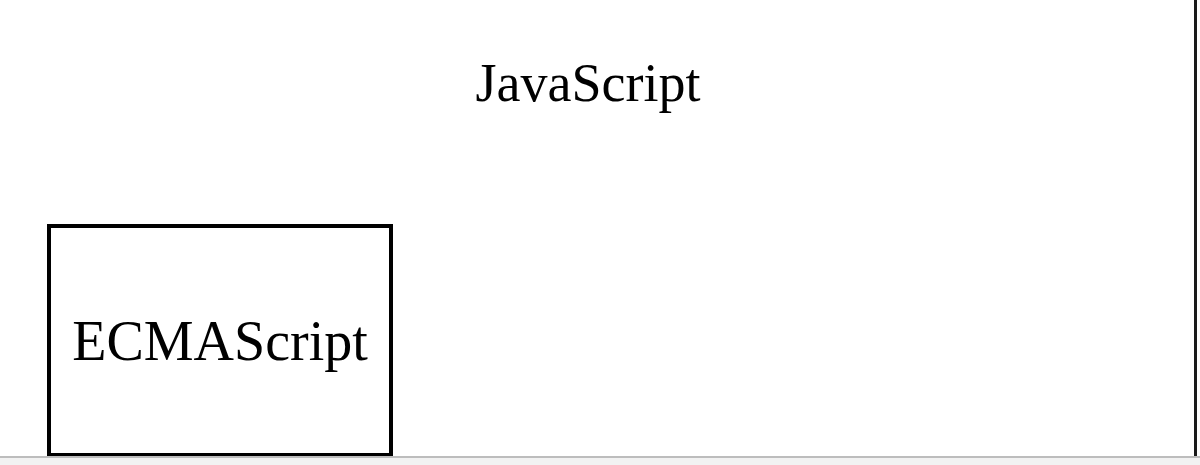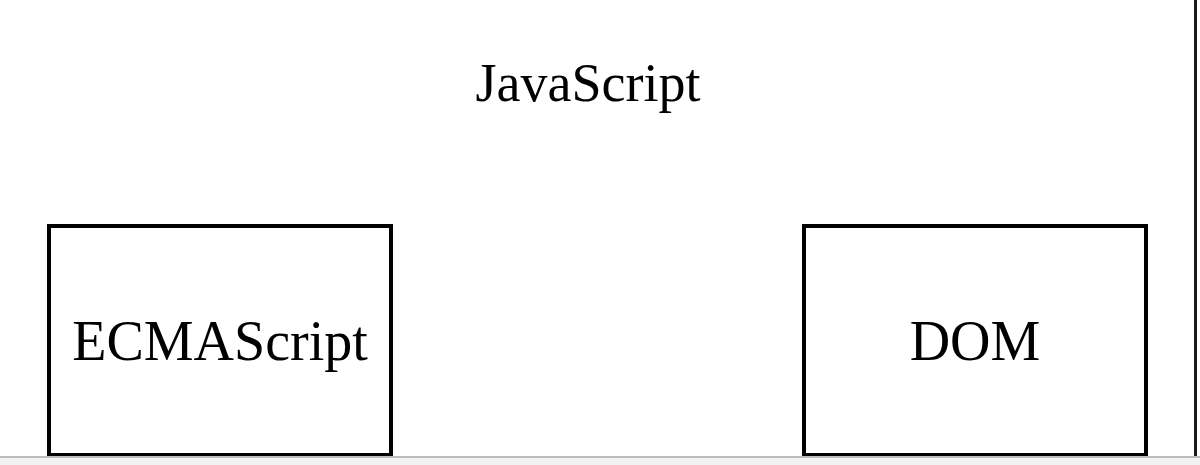--- a/index.html
+++ b/index.html
@@ -85,23 +85,20 @@
 <div class="canvas">
 
   <div class="title">JavaScript</div>
 
   <div class="row">
 
     <div class="box">
       <span class="box-label">ECMAScript</span>
     </div>
 
-    <div class="box">
-      <span class="box-label">DOM</span>
-    </div>
 
 
   </div>
 
   <div class="right-edge-line"></div>
   <div class="bottom-rule"></div>
   <div class="bottom-band"></div>
 
 </div>
 

